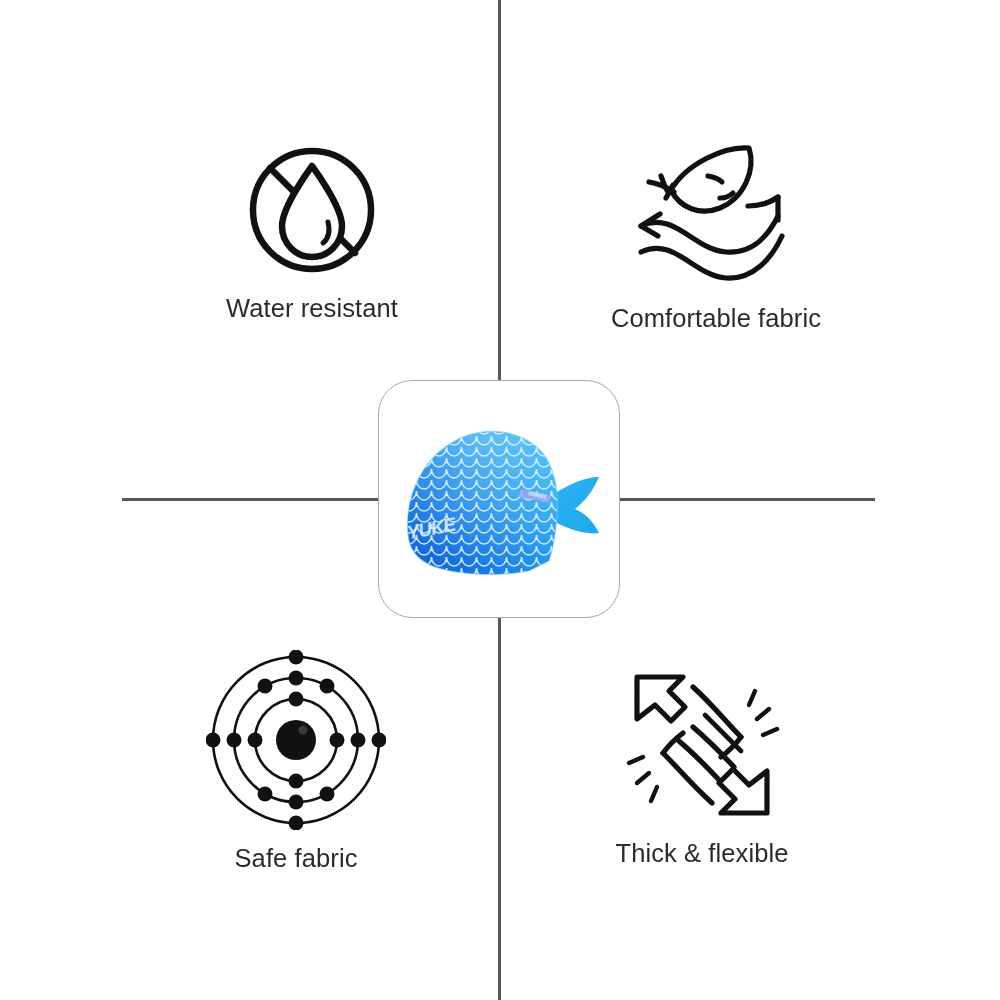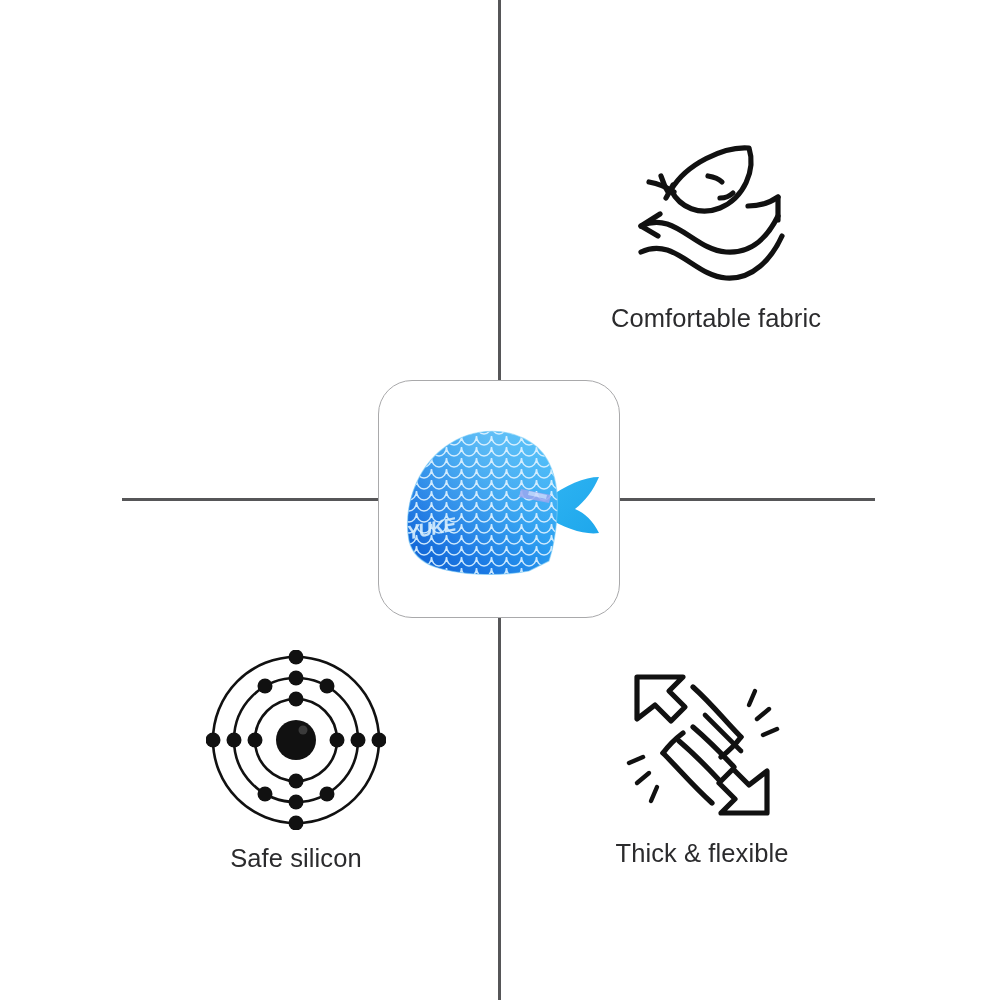--- a/index.html
+++ b/index.html
@@ -100,20 +100,36 @@
   }
 </style>
 </head>
 <body>
 
 <div id="canvas">
 
   <div class="divider-v"></div>
   <div class="divider-h"></div>
 
+  <div class="feature" id="feature-water-resistant">
+    <span class="feature-icon">
+      <svg width="140" height="140" viewBox="0 0 140 140">
+        <circle cx="70" cy="70" r="59" fill="none" stroke="#111111" stroke-width="6.5"></circle>
+
+        <line x1="28" y1="28" x2="54" y2="54" stroke="#111111" stroke-width="6.5" stroke-linecap="round"></line>
+
+        <line x1="90" y1="90" x2="113" y2="113" stroke="#111111" stroke-width="6.5" stroke-linecap="round"></line>
+
+        <path d="M70 26 C70 26 100 66 100 86 C100 104 86 117 70 117 C54 117 40 104 40 86 C40 66 70 26 70 26 Z" fill="#ffffff" stroke="#111111" stroke-width="6.5" stroke-linejoin="round"></path>
+
+        <path d="M86 82 C88 90 87 98 81 103" fill="none" stroke="#111111" stroke-width="5" stroke-linecap="round"></path>
+      </svg>
+    </span>
+    <span class="feature-label">Water resistant</span>
+  </div>
 
   <div class="feature" id="feature-comfortable-fabric">
     <span class="feature-icon">
       <svg width="200" height="150" viewBox="0 0 200 150">
         <g fill="none" stroke="#111111" stroke-width="5.2" stroke-linecap="round" stroke-linejoin="round">
 
           <path d="M55 50 C70 24 108 6 133 8 C140 30 128 58 104 68 C84 76 64 68 55 50 Z"></path>
 
           <path d="M33 42 C44 44 52 48 58 52"></path>
           <path d="M45 36 C47 42 49 47 52 52"></path>
@@ -162,21 +178,21 @@
           <circle cx="121" cy="144" r="7.5"></circle>
           <circle cx="59" cy="144" r="7.5"></circle>
 
           <circle cx="90" cy="49" r="7.5"></circle>
           <circle cx="90" cy="131" r="7.5"></circle>
           <circle cx="49" cy="90" r="7.5"></circle>
           <circle cx="131" cy="90" r="7.5"></circle>
         </g>
       </svg>
     </span>
-    <span class="feature-label">Safe silicon</span>
+    <span class="feature-label">Safe fabric</span>
   </div>
 
   <div class="feature" id="feature-thick-flexible">
     <span class="feature-icon">
       <svg width="170" height="160" viewBox="0 0 170 160">
         <g fill="none" stroke="#111111" stroke-width="5.2" stroke-linecap="round" stroke-linejoin="round">
 
           <path d="M20 12 L66 12 L52 26 L68 42 L54 56 L38 40 L20 54 Z"></path>
 
           <path d="M150 148 L104 148 L118 134 L102 118 L116 104 L132 120 L150 106 Z"></path>

